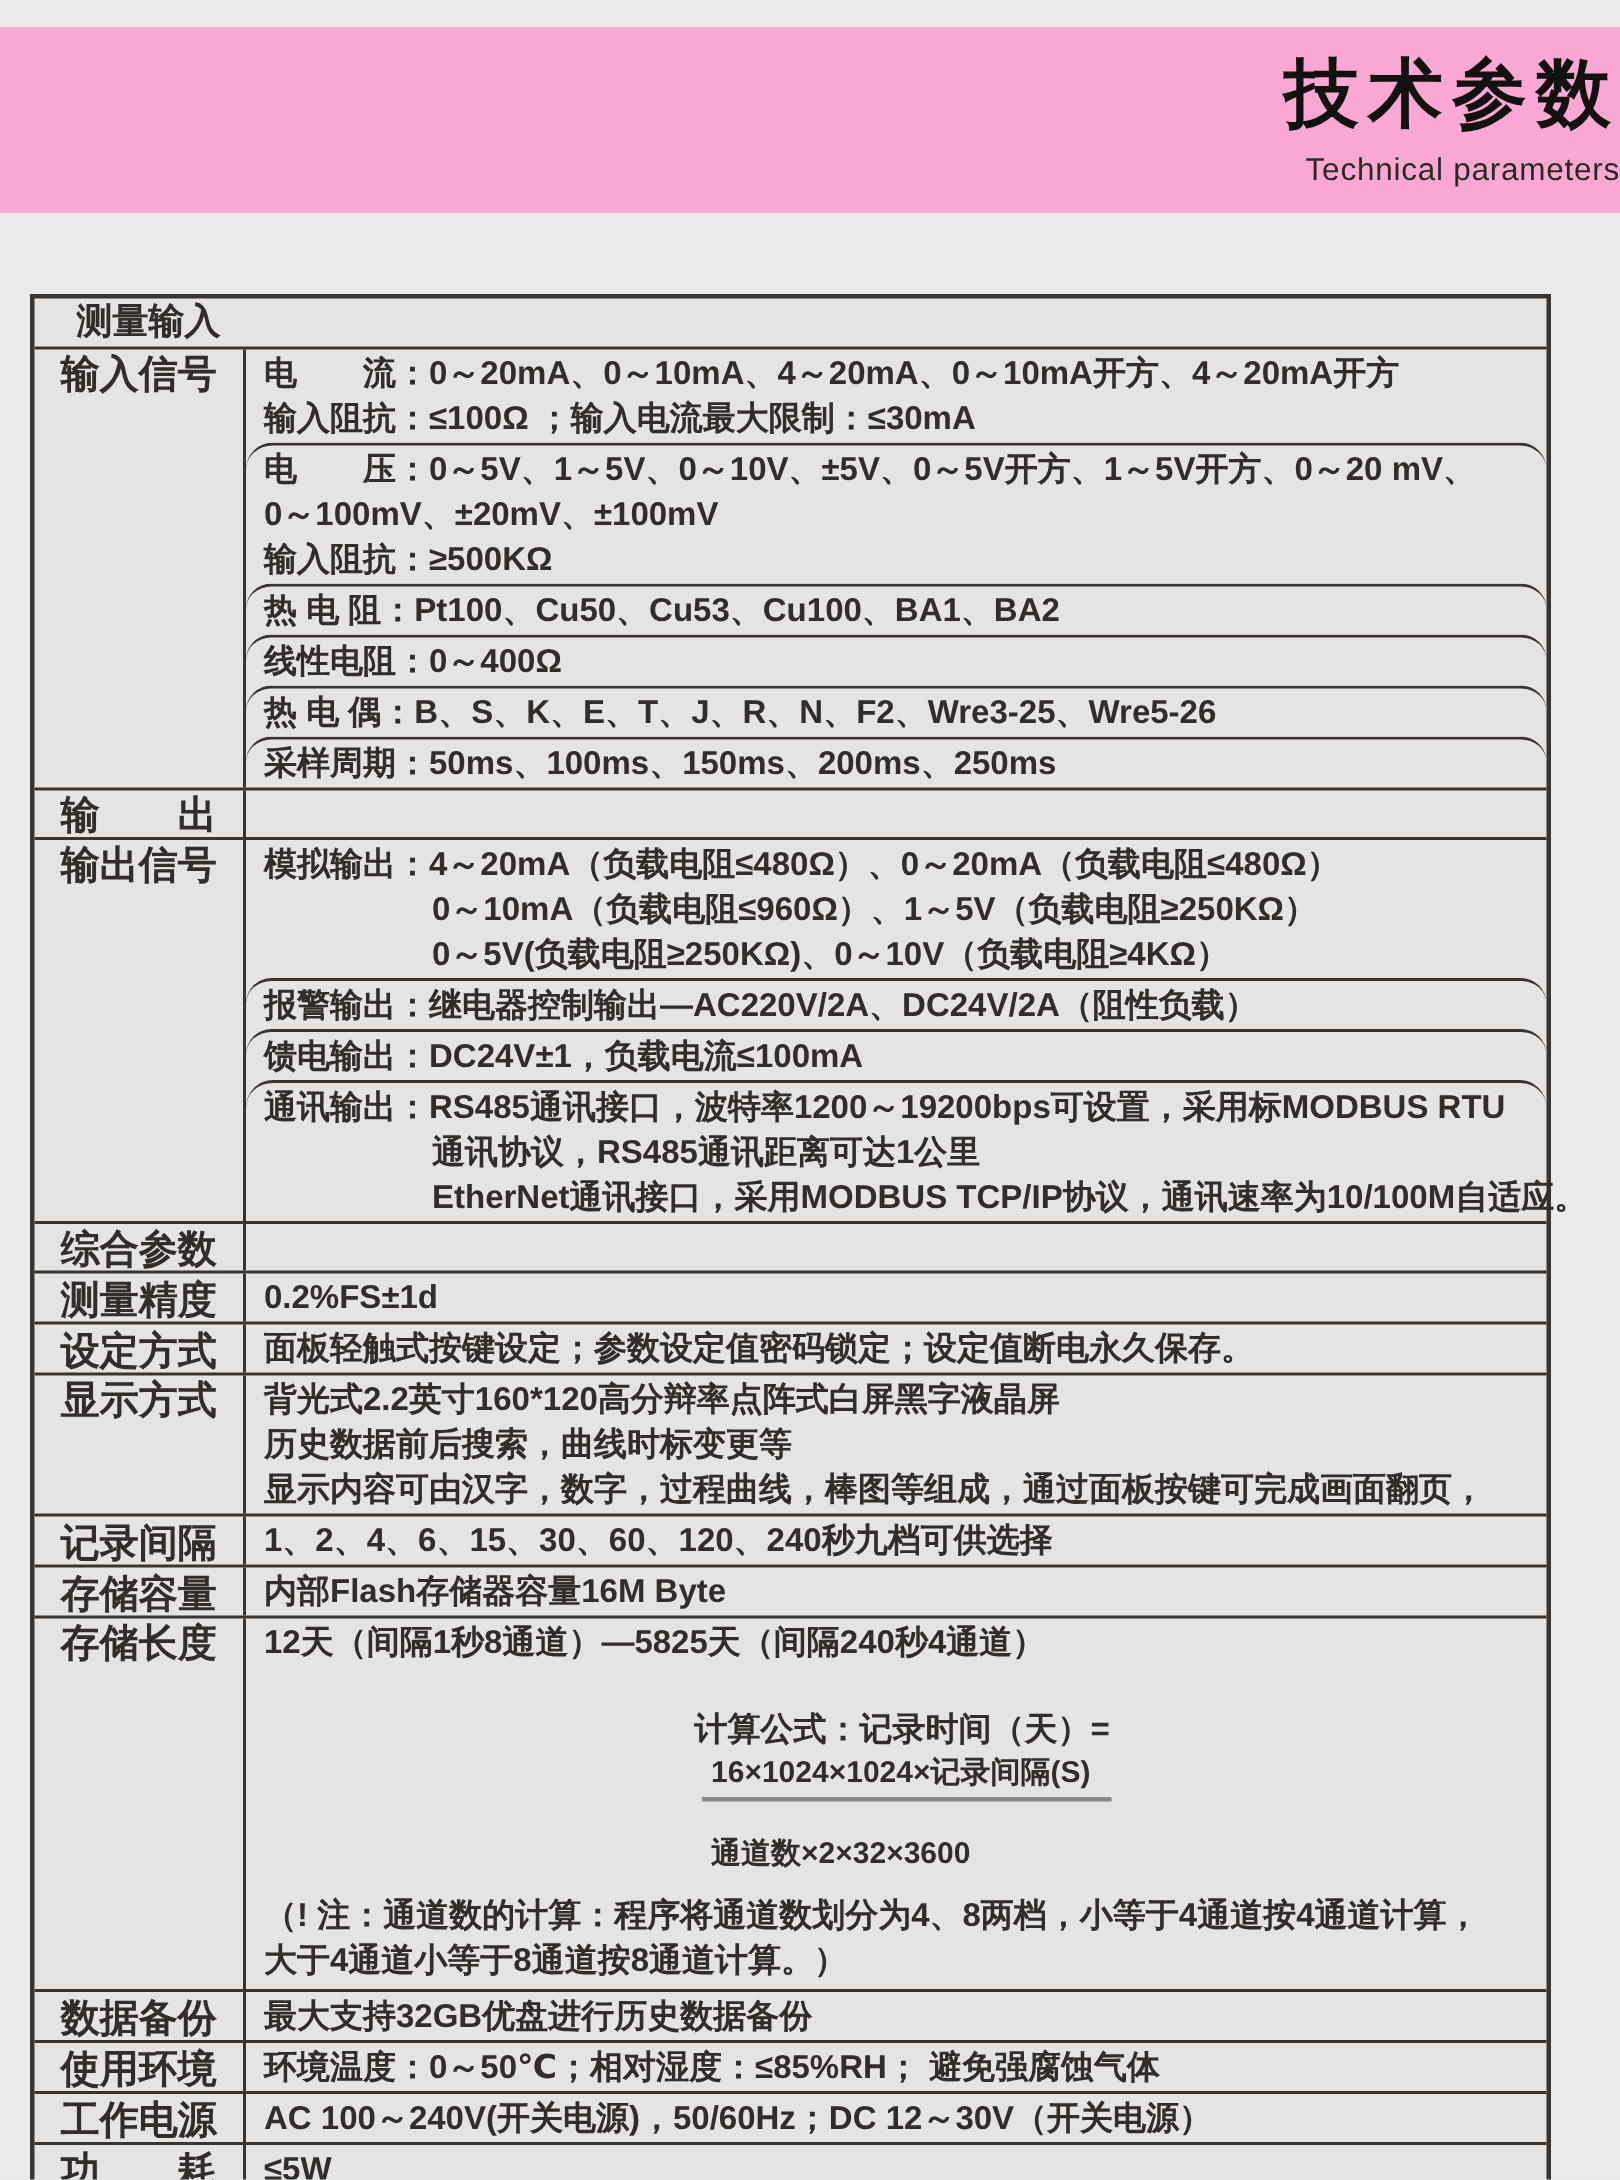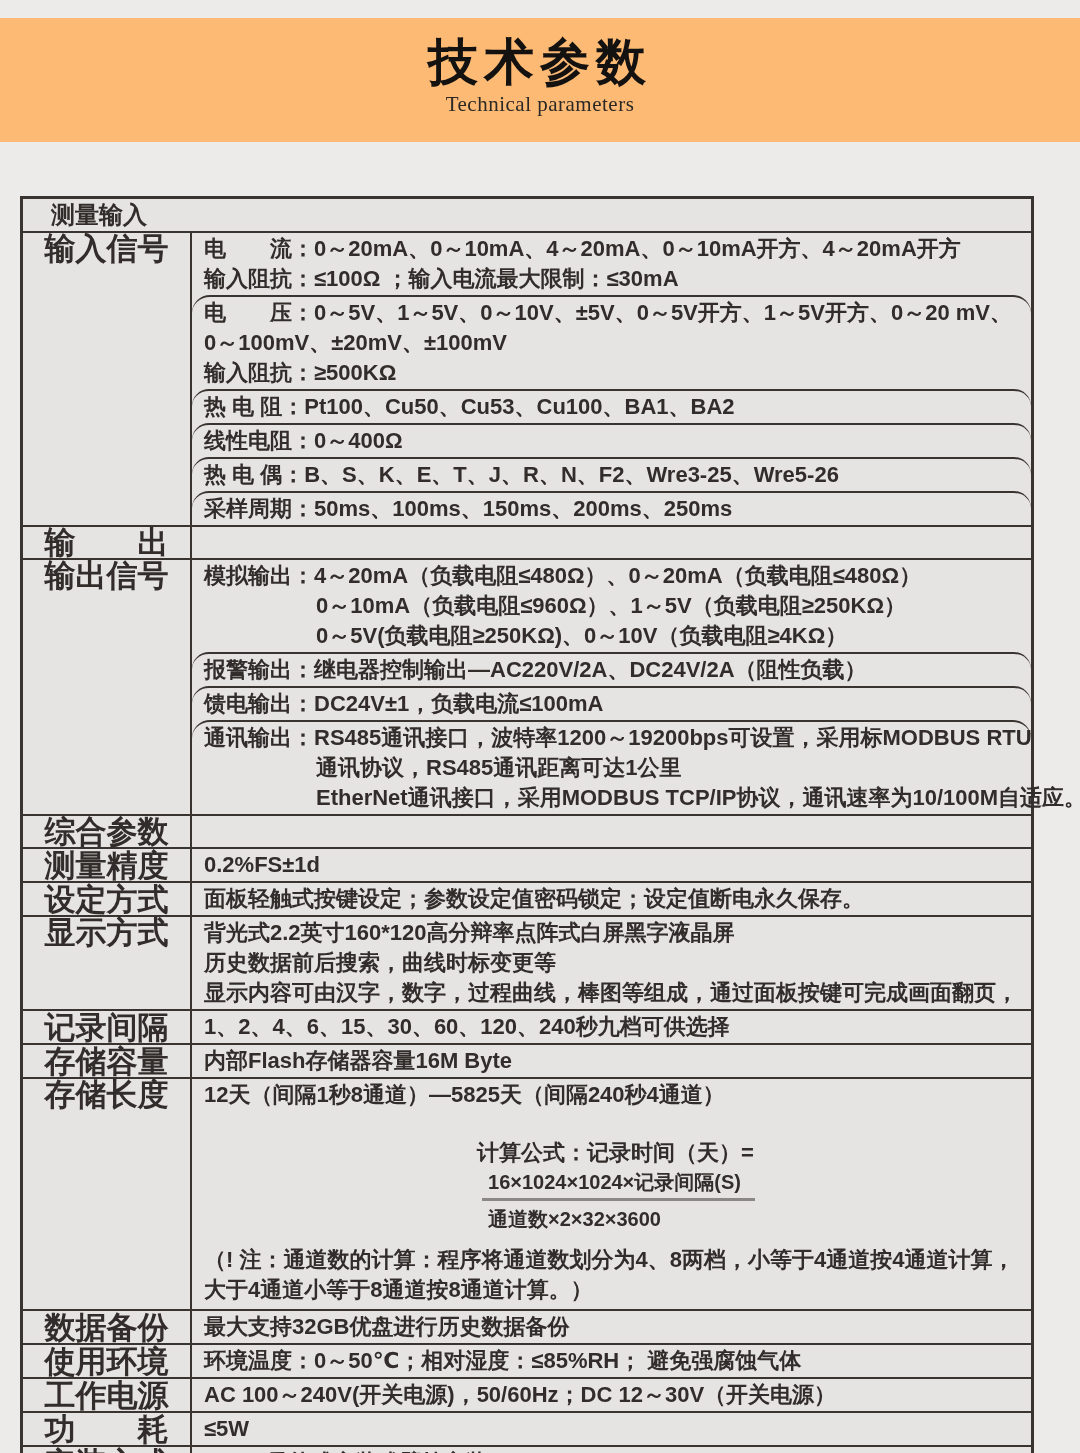--- a/index.html
+++ b/index.html
@@ -8,54 +8,53 @@
     background:#ecebea;
     font-family:"Liberation Sans","DejaVu Sans",sans-serif;
     color:#322d2a;
     -webkit-font-smoothing:antialiased;
     overflow:hidden;
   }
   
   .band{
     margin-top:18px;
     height:124px;
-    background:#fdba74;
-    text-align:center;
-    font-family:Liberation Serif, serif;
+    background:#f9a8d4;
+    text-align:right;
   }
   .band .title{
     font-size:50px;
     font-weight:bold;
     letter-spacing:6px;
     color:#141210;
     padding-top:17px;
     line-height:1.1;
   }
   .band .subtitle{
     font-size:21px;
     font-weight:400;
     color:#2b2825;
     letter-spacing:0.5px;
-    margin-top:2px;
+    margin-top:12px;
   }
   
   .spec-table{
     width:1008px;
     margin:54px 0 0 20px;
     border:3px solid #3a3431;
     background:#e6e4e3;
     box-sizing:content-box;
   }
   .trow{display:flex;}
   .trow + .trow{border-top:2px solid #3a3431;}
   .lbl{
-    width:169px;
+    width:141px;
     flex-shrink:0;
     border-right:2px solid #3a3431;
-    font-size:31px;
+    font-size:26px;
     font-weight:bold;
     display:flex;
     justify-content:center;
     box-sizing:border-box;
     padding-top:1px;
     line-height:30px;
   }
   .lbl.top{align-items:flex-start;}
   .lbl.mid{align-items:center;}
   .cell-full{
@@ -86,20 +85,21 @@
   .formula-row{
     display:flex;
     align-items:center;
     margin-top:28px;
     flex-direction:column;
   }
   .frac{
     display:inline-flex;
     flex-direction:column;
     margin-left:6px;
+    gap:17px;
   }
   .frac .num{
     font-size:20px;
     font-weight:bold;
     line-height:28px;
     padding:0 14px 2px 6px;
     border-bottom:3px solid #8b8886;
   }
   .frac .den{
     font-size:20px;

